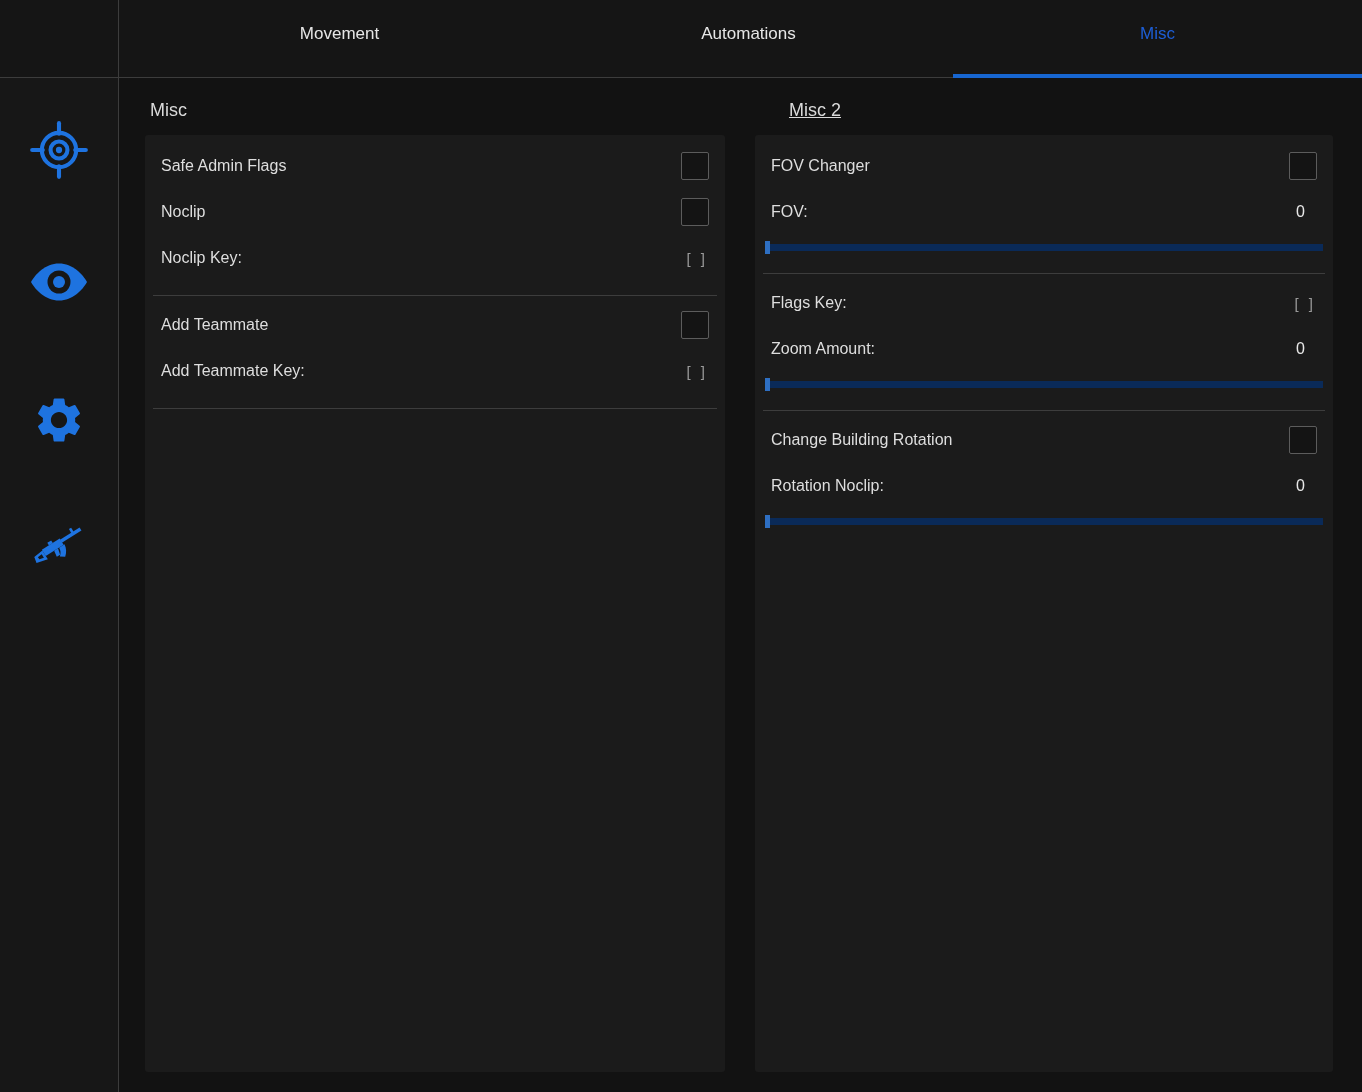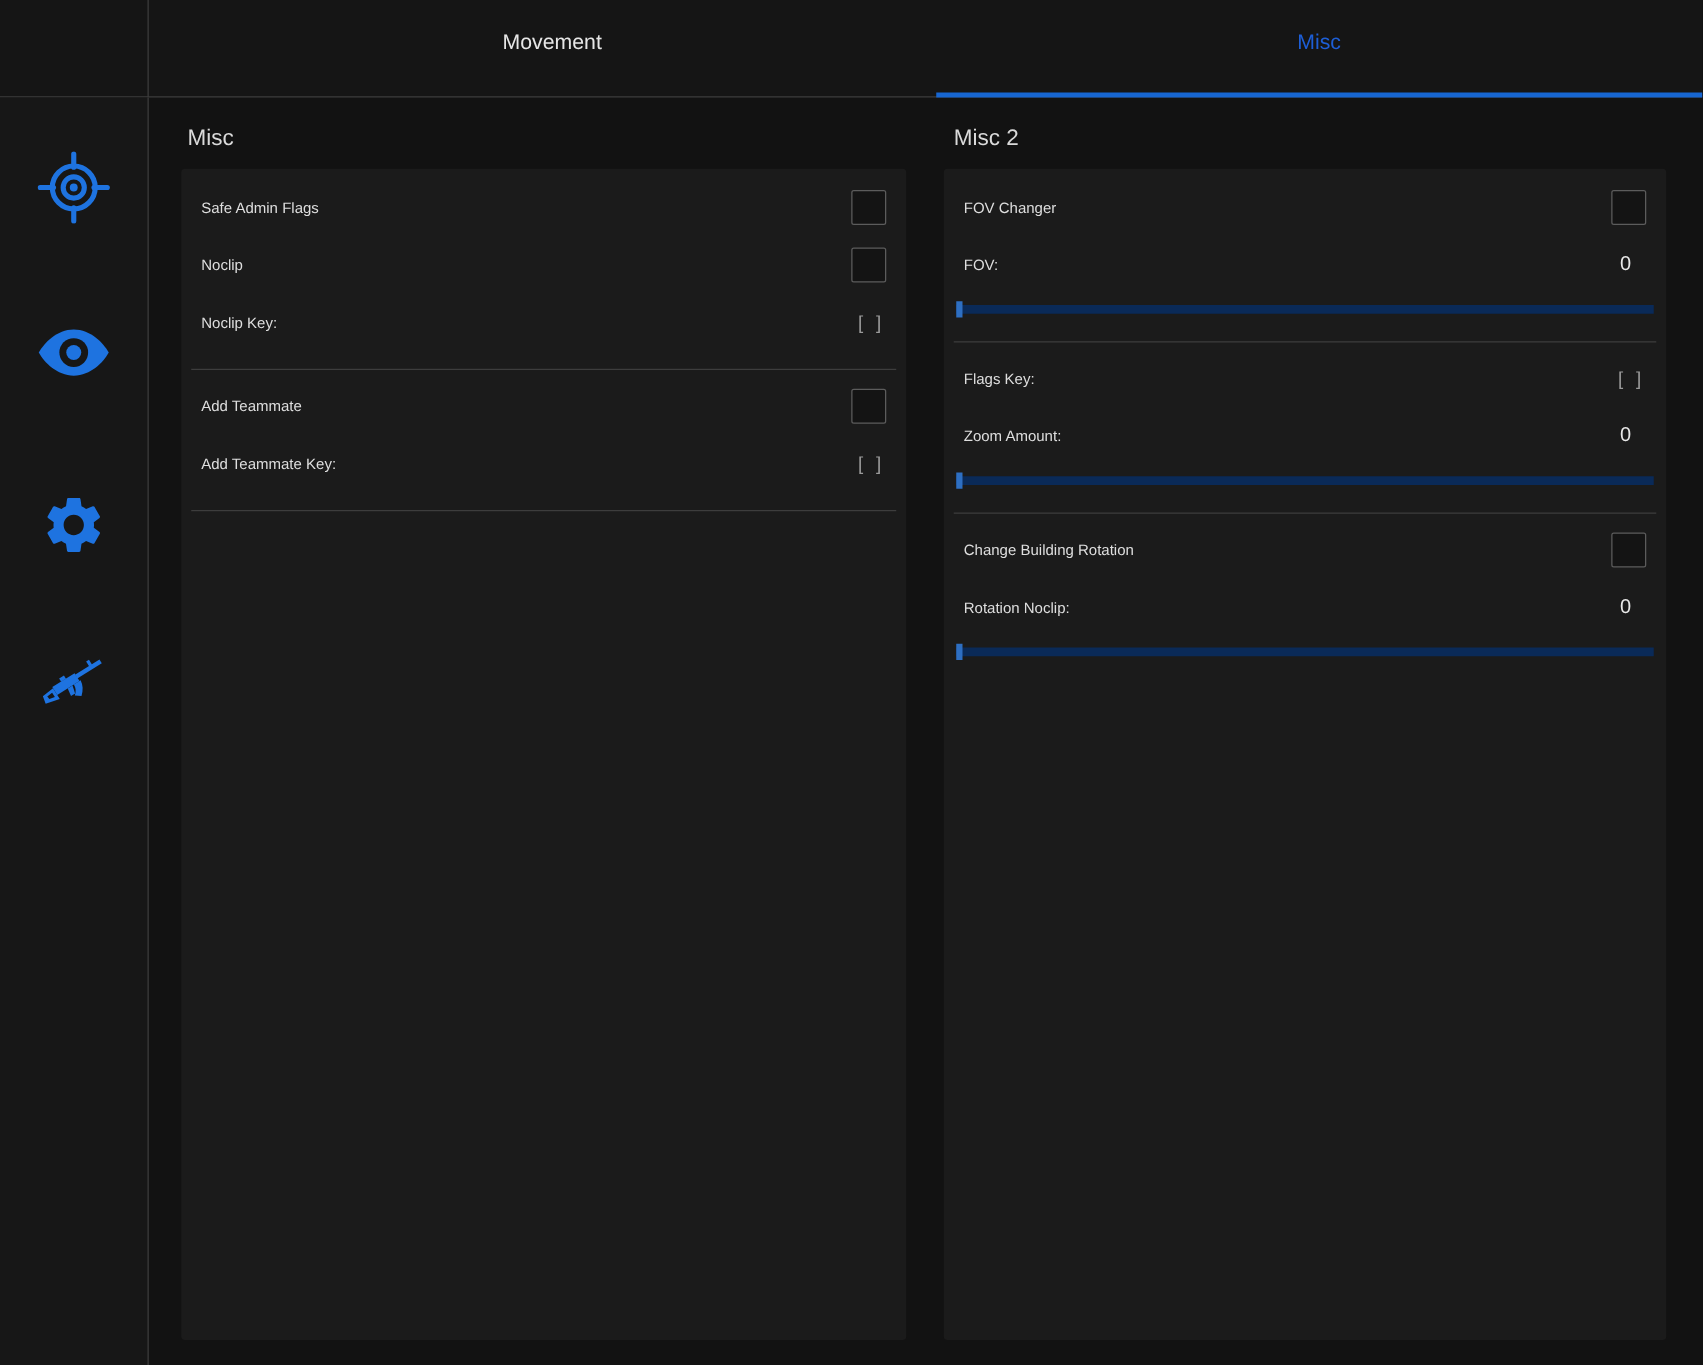--- a/index.html
+++ b/index.html
@@ -34,43 +34,47 @@
   
   .sidebar{position:absolute;left:0;top:78px;width:119px;height:1014px;background:var(--side-bg);border-right:1px solid var(--border);}
   .side-item{position:absolute;left:50%;transform:translateX(-50%);width:64px;height:64px;display:flex;align-items:center;justify-content:center;color:var(--accent);cursor:pointer;}
   .side-item:nth-child(1){top:40px;}
   .side-item:nth-child(2){top:172px;}
   .side-item:nth-child(3){top:310px;}
   .side-item:nth-child(4){top:436px;}
   
   .panel-title{position:absolute;top:100px;font-size:18px;color:#dadada;}
   #title-misc{left:150px;}
-  #title-misc2{left:763px;}
+  #title-misc2{left:789px;text-decoration:underline;}
   .panel{position:absolute;top:135px;height:937px;background:var(--panel-bg);border-radius:3px;padding:8px 0;}
   .panel.left{left:145px;width:580px;}
   .panel.right{left:755px;width:578px;}
   .row{height:46px;display:flex;align-items:center;justify-content:space-between;padding:0 16px;}
-  .row .label{font-size:12px;color:var(--text);}
+  .row .label{font-size:16px;color:var(--text);}
   .checkbox{width:28px;height:28px;border:1px solid #5c5c5c;border-radius:2px;background:#141414;cursor:pointer;flex:none;}
   .keybind{font-family:"Liberation Sans", sans-serif;font-size:15px;color:var(--muted);letter-spacing:3px;cursor:pointer;padding-right:1px;}
   .value{font-size:16px;color:#e8e8e8;padding-right:12px;}
   .divider{height:1px;background:var(--divider);opacity:.75;margin:14px 8px 6px 8px;}
   .slider-row{height:24px;display:flex;align-items:center;padding:0 10px;}
   .slider{position:relative;width:100%;height:7px;background:var(--track);cursor:pointer;}
   .slider .thumb{position:absolute;left:0;top:-3px;width:5px;height:13px;background:var(--thumb);}
   svg{display:block;}
 </style>
 </head>
 <body>
 
 <div class="tabbar">
   <div class="vline-top"></div>
   <div class="tabs">
     <div class="tab">
       <span>Movement</span>
+
+    </div>
+    <div class="tab">
+      <span>Automations</span>
 
     </div>
     <div class="tab active">
       <span>Misc</span>
       <div class="tab-underline"></div>
     </div>
   </div>
 </div>
 
 <div class="sidebar">

